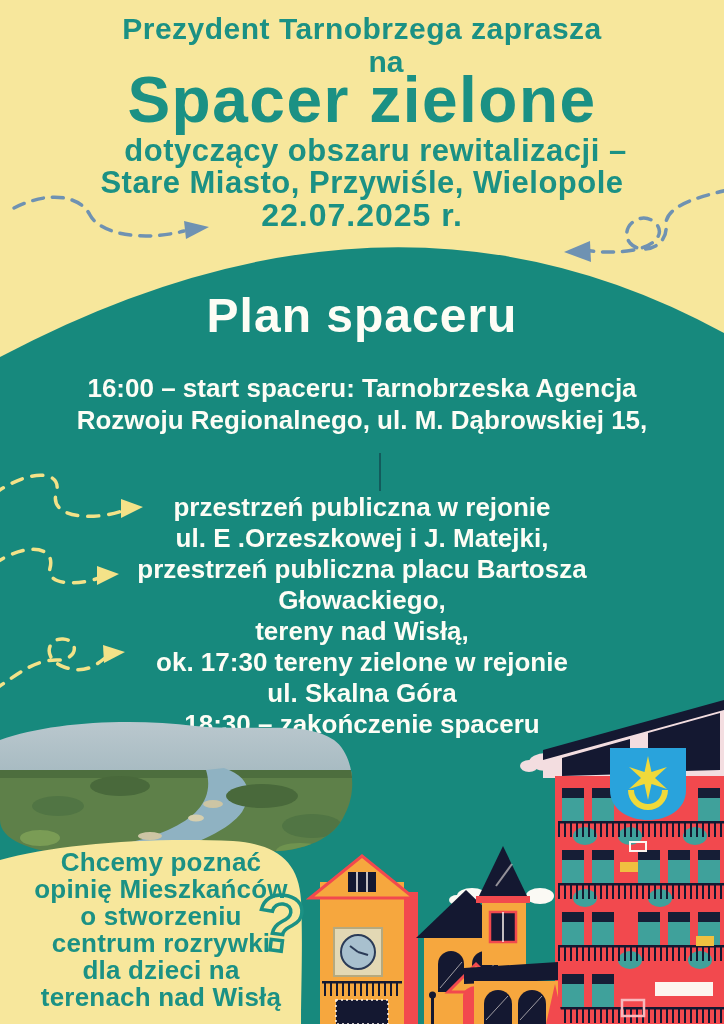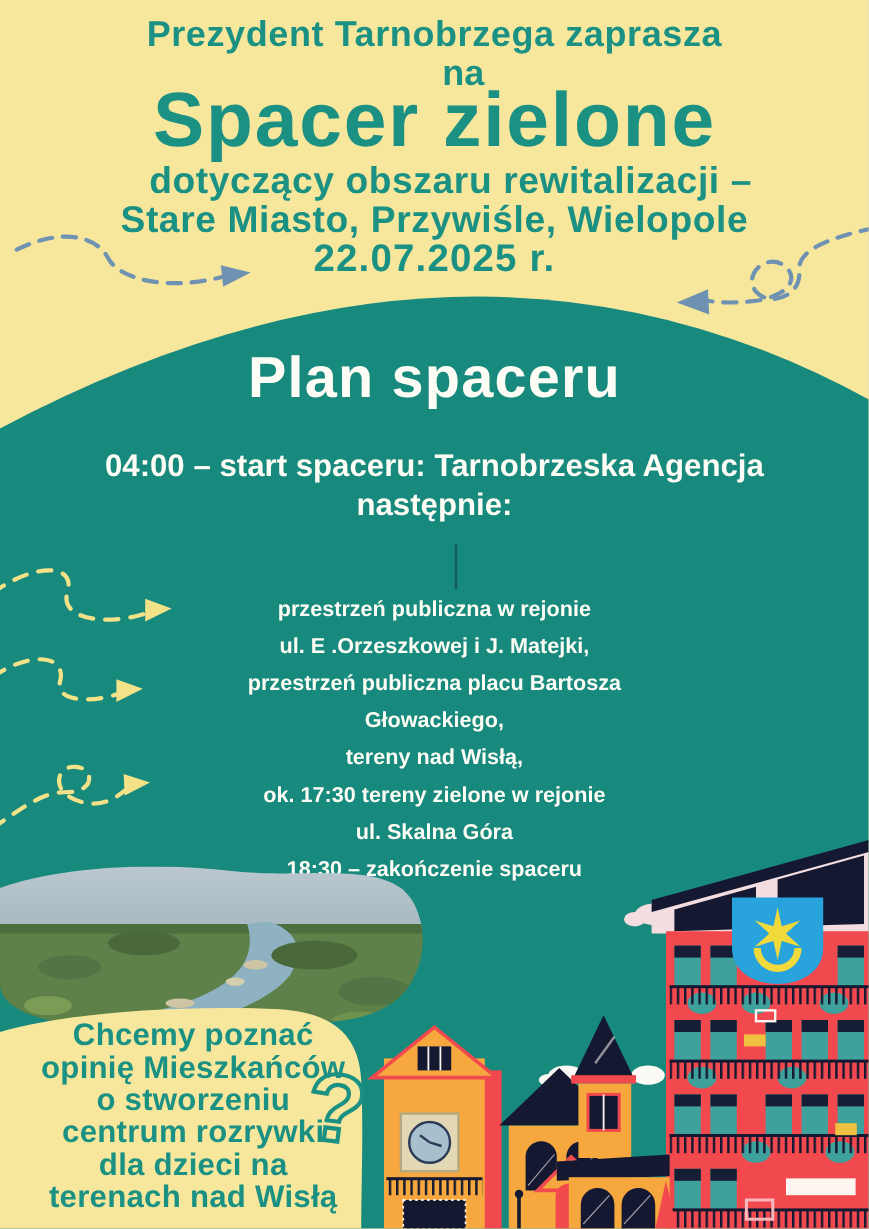--- a/index.html
+++ b/index.html
@@ -38,21 +38,21 @@
   .center{position:absolute;left:0;right:0;text-align:center;}
   .hdr{color:var(--text-teal);line-height:1.08;}
   .hdr-invite{top:13px;font-size:30px;letter-spacing:.5px;}
   .hdr-na{top:46px;font-size:30px;padding-left:48px;}
   .hdr-title{top:66px;font-size:64px;letter-spacing:1.5px;}
   .hdr-sub1{top:134px;font-size:31px;letter-spacing:.5px;padding-left:27px;}
   .hdr-sub2{top:166px;font-size:31px;letter-spacing:.5px;}
   .hdr-date{top:198px;font-size:32px;letter-spacing:1px;}
   .plan-heading{top:288px;color:var(--text-white);font-size:48px;letter-spacing:1px;}
   .plan-intro{top:372px;color:var(--text-white);font-size:26px;line-height:32px;}
-  .plan-route{top:492px;color:var(--text-white);font-size:18px;line-height:31px;}
+  .plan-route{top:492px;color:var(--text-white);font-size:26px;line-height:31px;}
   .divider-line{position:absolute;left:379px;top:453px;width:2px;height:38px;background:rgba(15,45,60,.5);}
   .note{
     position:absolute;left:0;top:849px;width:304px;text-align:center;
     color:var(--text-teal);font-size:26px;line-height:27px;z-index:6;letter-spacing:.2px;padding-left:18px;
   }
   .qmark{
     position:absolute;left:256px;top:884px;z-index:7;font-size:80px;line-height:1;
     color:transparent;-webkit-text-stroke:3.5px var(--text-teal);transform:rotate(7deg);
   }
   .z1{z-index:1}.z2{z-index:2}.z3{z-index:3}.z4{z-index:4}
@@ -88,22 +88,22 @@
 
   <div class="center hdr hdr-invite z2">Prezydent Tarnobrzega zaprasza</div>
   <div class="center hdr hdr-na z2">na</div>
   <h1 class="center hdr hdr-title z2">Spacer zielone</h1>
   <div class="center hdr hdr-sub1 z2">dotyczący obszaru rewitalizacji –</div>
   <div class="center hdr hdr-sub2 z2">Stare Miasto, Przywiśle, Wielopole</div>
   <div class="center hdr hdr-date z2">22.07.2025 r.</div>
 
   <h2 class="center plan-heading z2">Plan spaceru</h2>
   <div class="center plan-intro z2">
-    <div>04:00 – start spaceru: Tarnobrzeska Agencja</div>
-    <div>następnie:</div>
+    <div>16:00 – start spaceru: Tarnobrzeska Agencja</div>
+    <div>Rozwoju Regionalnego, ul. M. Dąbrowskiej 15,</div>
   </div>
   <div class="divider-line z2"></div>
   <div class="center plan-route z2">
     <div>przestrzeń publiczna w rejonie</div>
     <div>ul. E .Orzeszkowej i J. Matejki,</div>
     <div>przestrzeń publiczna placu Bartosza</div>
     <div>Głowackiego,</div>
     <div>tereny nad Wisłą,</div>
     <div>ok. 17:30 tereny zielone w rejonie</div>
     <div>ul. Skalna Góra</div>

